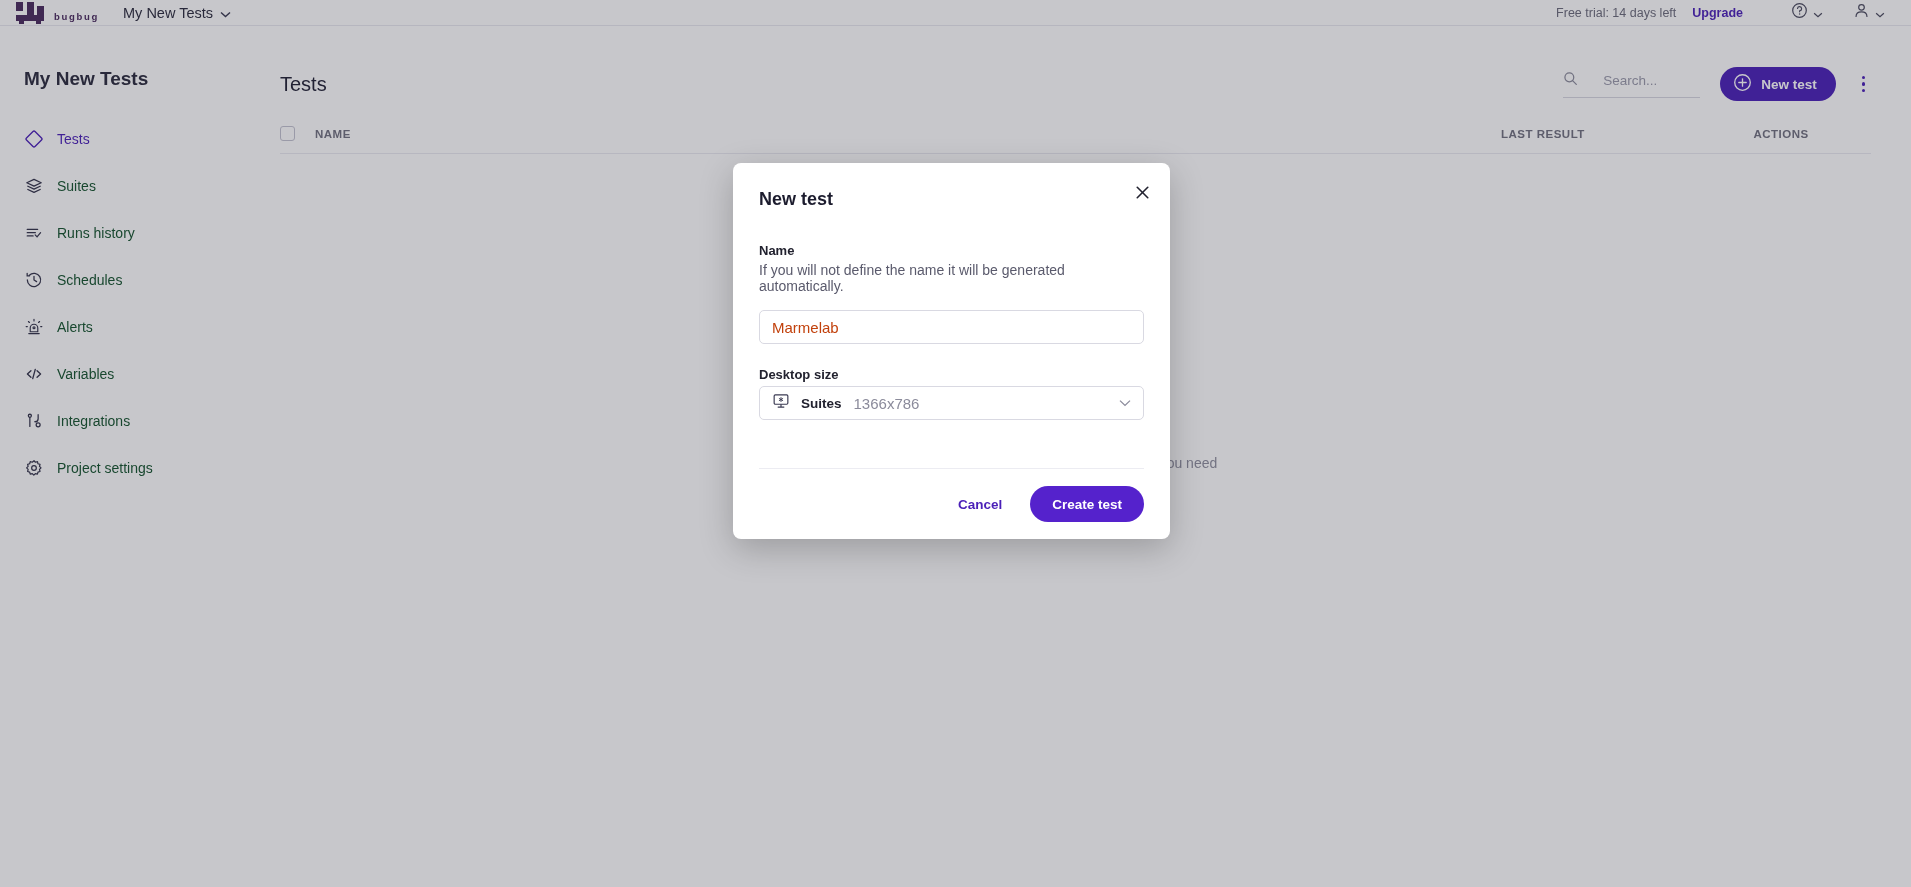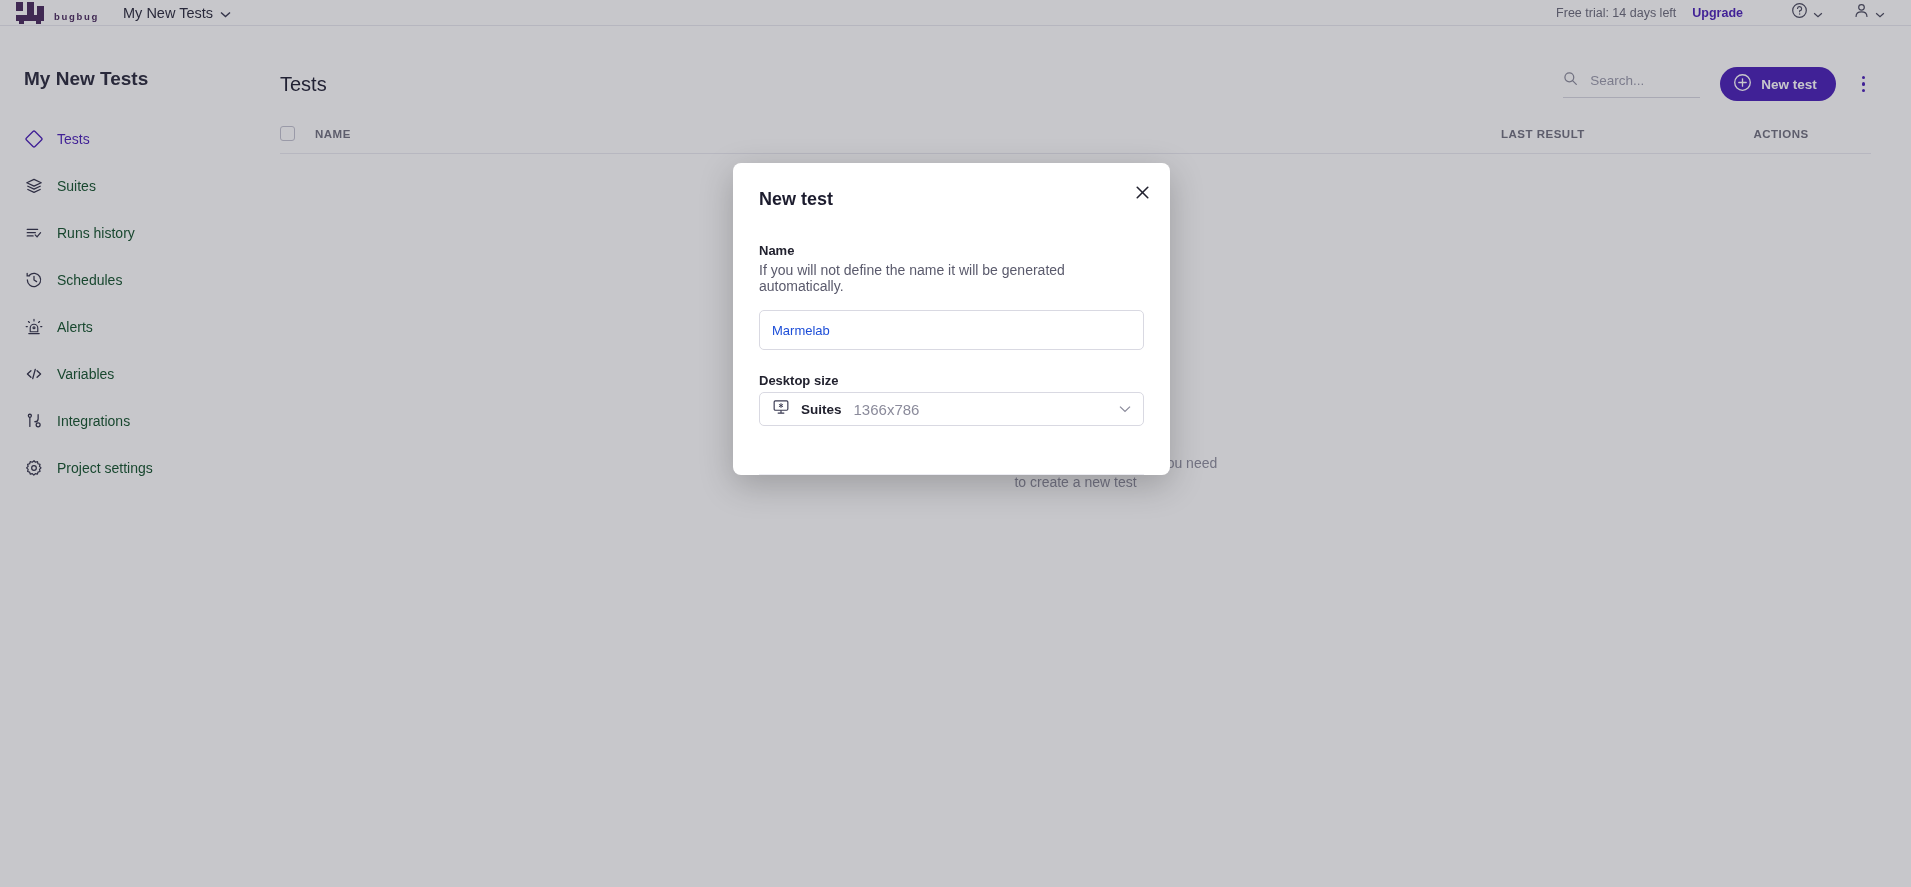--- a/index.html
+++ b/index.html
@@ -138,21 +138,21 @@
   }
   .head-tools {
     margin-left: auto;
     display: flex;
     align-items: center;
     gap: 20px;
   }
   .search-box {
     display: flex;
     align-items: center;
-    gap: 12px;
+    gap: 25px;
     width: 137px;
     border-bottom: 1px solid #d7d7e0;
     padding-bottom: 7px;
   }
   .search-box input {
     border: none;
     outline: none;
     font-size: 13.5px;
     font-family: inherit;
     color: #33334a;
@@ -259,27 +259,27 @@
     color: #22222f;
     margin-bottom: 4px;
   }
   .field-hint {
     font-size: 14px;
     color: #5a5a6c;
     margin-bottom: 16px;
   }
   .text-input {
     width: 100%;
-    height: 40px;
+    height: 34px;
     border: 1px solid #d9d9e2;
     border-radius: 5px;
     padding: 0 12px;
-    font-size: 13px;
+    font-size: 15px;
     font-family: inherit;
-    color: #1d4ed8;
+    color: #c2410c;
     outline: none;
   }
   .spacer-20 { height: 23px; }
   .select-box {
     width: 100%;
     height: 34px;
     border: 1px solid #d9d9e2;
     border-radius: 5px;
     padding: 0 12px;
     display: flex;
@@ -569,13 +569,17 @@
     <span class="select-dim">1366x786</span>
     <span class="select-caret">
       <svg width="12" height="8" viewBox="0 0 12 8" fill="none" stroke="#8b8b9b" stroke-width="1.3">
         <path d="M1 1.6 L6 6.4 L11 1.6"></path>
       </svg>
     </span>
   </div>
 
   <div class="modal-divider"></div>
 
+  <div class="modal-foot">
+    <button class="btn-cancel">Cancel</button>
+    <button class="btn-create">Create test</button>
+  </div>
 </div>
 
 </body></html>

